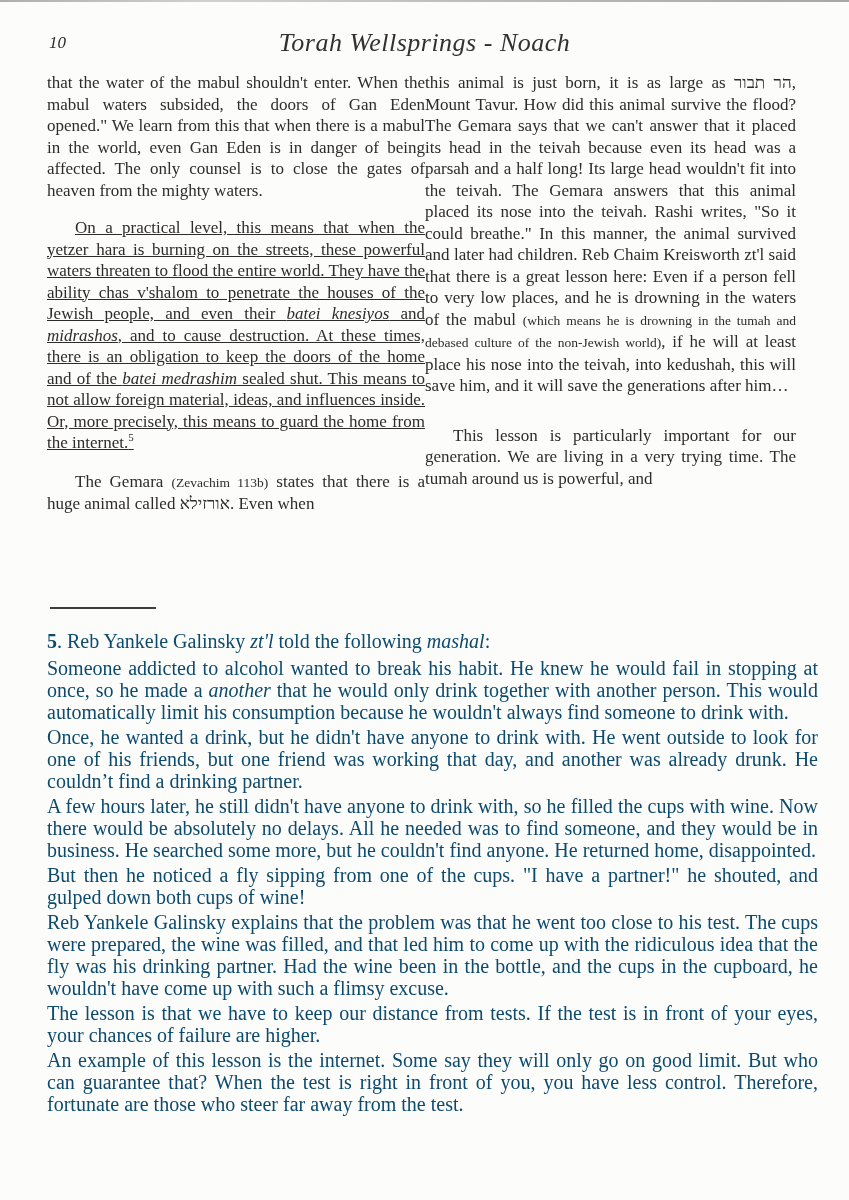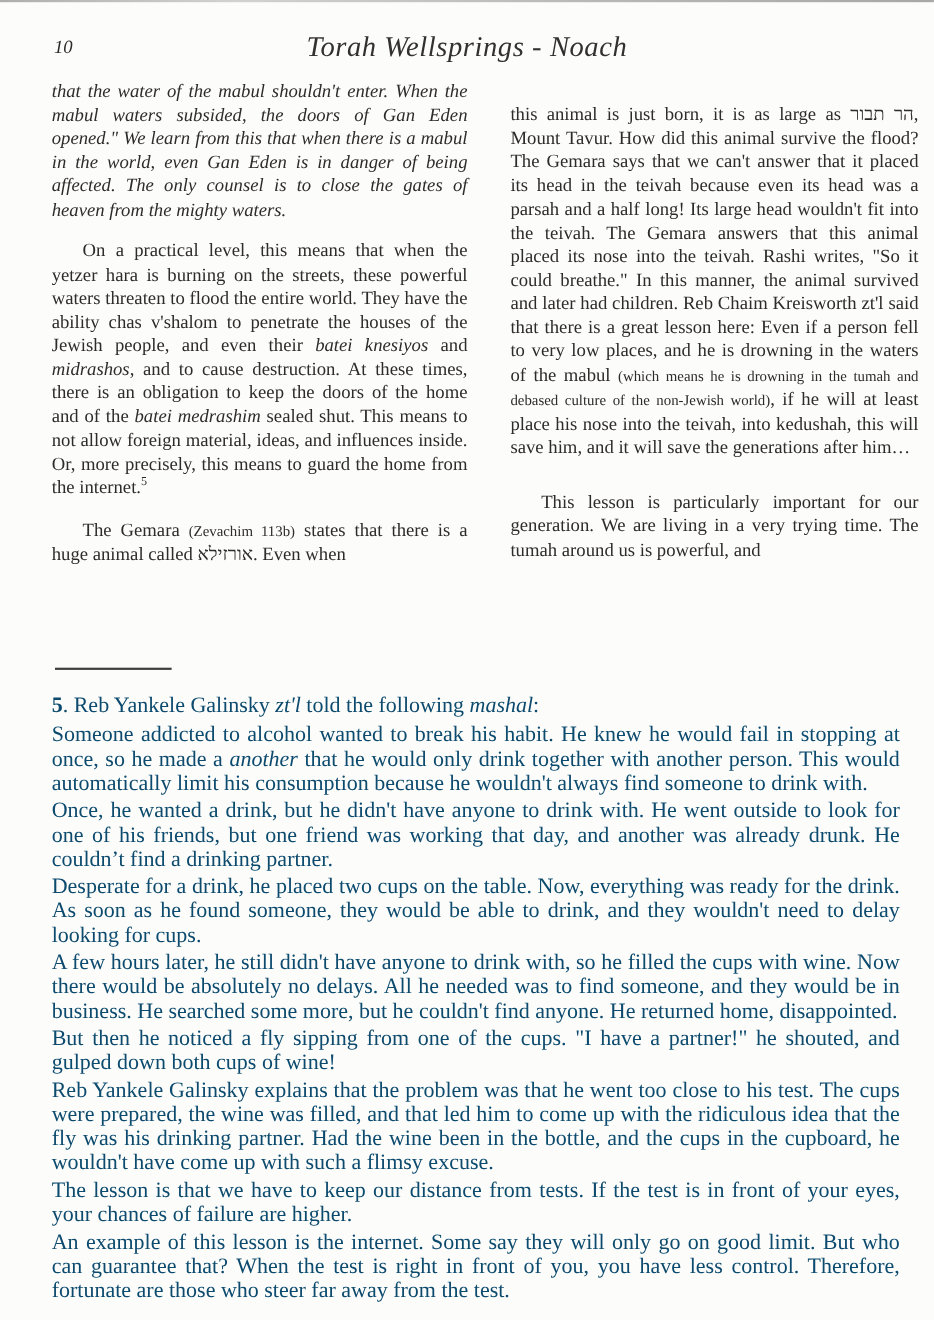--- a/index.html
+++ b/index.html
@@ -26,25 +26,25 @@
     margin: 0; text-align: center;
     font-size: 26px; font-weight: normal; font-style: italic;
     letter-spacing: 0.5px; color: #333130;
   }
   .col {
     position: absolute; top: 72px;
     font-size: 17px; line-height: 21.5px;
     text-align: justify;
   }
   .col-left  { left: 47px; width: 378px; }
-  .col-right { left: 464px; width: 371px; margin-top: 21px; }
+  .col-right { left: 425px; width: 371px; }
   .col p { margin: 0; }
   .indent { text-indent: 28px; }
-  .gap-a { margin-bottom: 16px !important; font-style: italic; }
-  .gap-b { margin-bottom: 17px !important; }
+  .gap-a { margin-bottom: 16px !important; }
+  .gap-b { margin-bottom: 17px !important; text-decoration: underline; }
   .gap-c { margin-bottom: 28px !important; }
   .it { font-style: italic; }
   .small { font-size: 13.5px; }
   .sup { font-size: 11px; vertical-align: super; line-height: 0; }
   .fn-rule {
     position: absolute; left: 50px; top: 607px;
     width: 106px; height: 0;
     border-top: 2px solid #3d3d3d;
   }
   .footnotes {
@@ -78,21 +78,20 @@
     <p class="gap-c"><span>this animal is just born, it is as large as </span><span>הר תבור</span><span>, Mount Tavur. How did this animal survive the flood? The Gemara says that we can't answer that it placed its head in the teivah because even its head was a parsah and a half long! Its large head wouldn't fit into the teivah. The Gemara answers that this animal placed its nose into the teivah. Rashi writes, "So it could breathe." In this manner, the animal survived and later had children. Reb Chaim Kreisworth zt'l said that there is a great lesson here: Even if a person fell to very low places, and he is drowning in the waters of the mabul </span><span class="small">(which means he is drowning in the tumah and debased culture of the non-Jewish world)</span><span>, if he will at least place his nose into the teivah, into kedushah, this will save him, and it will save the generations after him…</span></p>
     <p class="indent">This lesson is particularly important for our generation. We are living in a very trying time. The tumah around us is powerful, and</p>
   </section>
 
   <div class="fn-rule"></div>
 
   <section class="footnotes">
     <p class="fn-intro"><span class="fn-marker">5</span><span>. Reb Yankele Galinsky </span><span class="it">zt'l</span><span> told the following </span><span class="it">mashal</span><span>:</span></p>
     <p><span>Someone addicted to alcohol wanted to break his habit. He knew he would fail in stopping at once, so he made a </span><span class="it">another</span><span> that he would only drink together with another person. This would automatically limit his consumption because he wouldn't always find someone to drink with.</span></p>
     <p>Once, he wanted a drink, but he didn't have anyone to drink with. He went outside to look for one of his friends, but one friend was working that day, and another was already drunk. He couldn’t find a drinking partner.</p>
-    <p>Desperate for a drink, he placed two cups on the table. Now, everything was ready for the drink. As soon as he found someone, they would be able to drink, and they wouldn't need to delay looking for cups.</p>
     <p>A few hours later, he still didn't have anyone to drink with, so he filled the cups with wine. Now there would be absolutely no delays. All he needed was to find someone, and they would be in business. He searched some more, but he couldn't find anyone. He returned home, disappointed.</p>
     <p>But then he noticed a fly sipping from one of the cups. "I have a partner!" he shouted, and gulped down both cups of wine!</p>
     <p>Reb Yankele Galinsky explains that the problem was that he went too close to his test. The cups were prepared, the wine was filled, and that led him to come up with the ridiculous idea that the fly was his drinking partner. Had the wine been in the bottle, and the cups in the cupboard, he wouldn't have come up with such a flimsy excuse.</p>
     <p>The lesson is that we have to keep our distance from tests. If the test is in front of your eyes, your chances of failure are higher.</p>
     <p>An example of this lesson is the internet. Some say they will only go on good limit. But who can guarantee that? When the test is right in front of you, you have less control. Therefore, fortunate are those who steer far away from the test.</p>
   </section>
 
 </div>
 
 </body></html>

